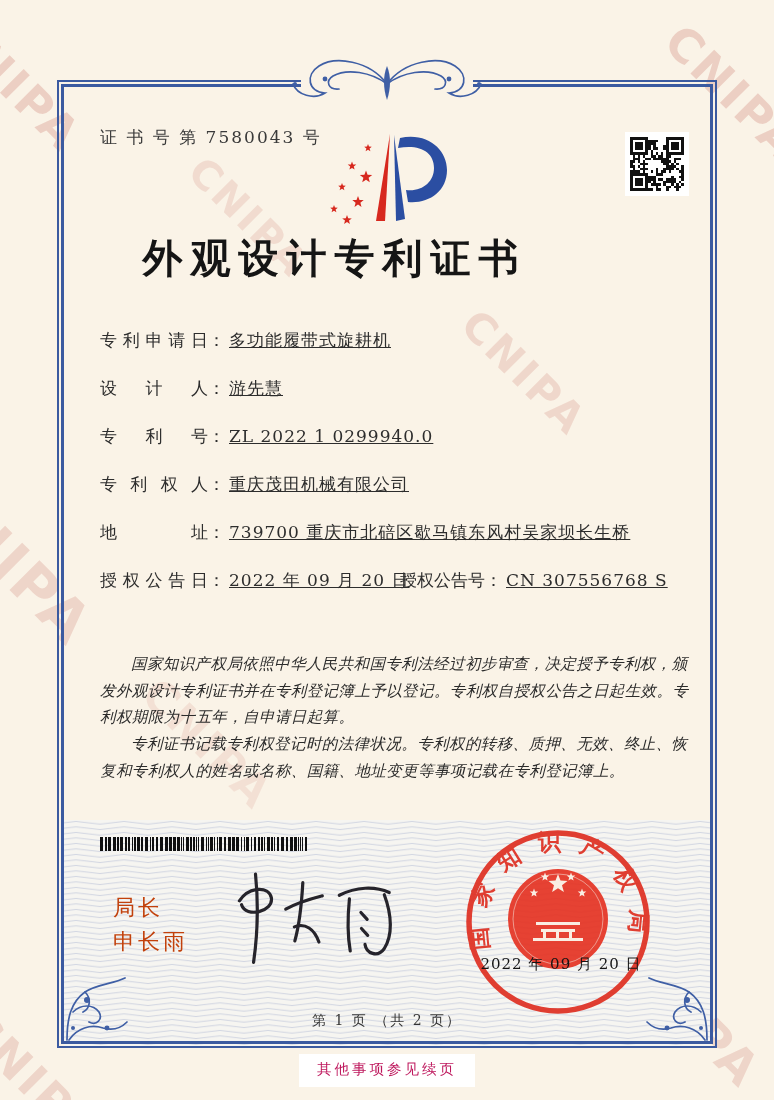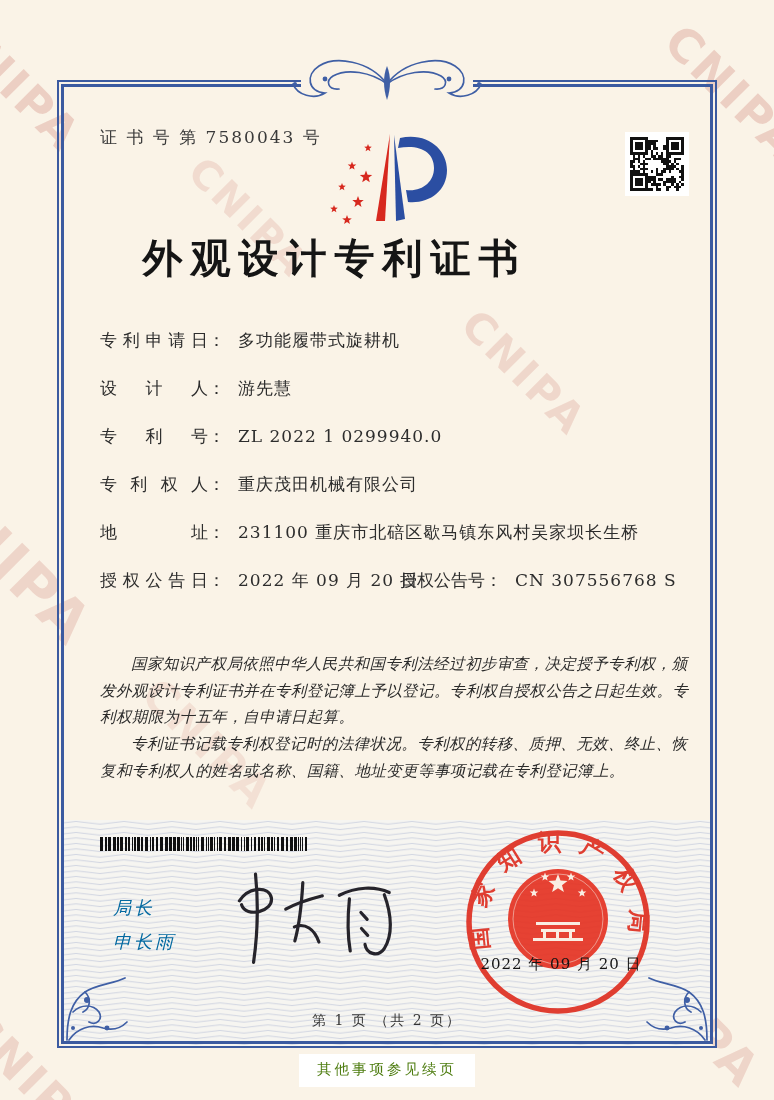--- a/index.html
+++ b/index.html
@@ -31,42 +31,42 @@
   #qr{position:absolute;left:625px;top:132px;background:#fff;}
 
   #title{position:absolute;left:0;top:231px;width:661px;text-align:center;
          font-size:40px;font-weight:bold;color:#151515;letter-spacing:8px;text-indent:8px;}
 
   #fields{position:absolute;left:100px;top:329px;width:600px;font-size:17px;color:#2d2d2d;}
   .frow{position:relative;height:24px;margin-bottom:24px;white-space:nowrap;}
   .flabel{display:inline-block;width:108px;text-align:justify;text-align-last:justify;
           vertical-align:top;}
   .fcolon{display:inline-block;}
-  .fvalue{margin-left:13px;letter-spacing:1px;}
+  .fvalue{margin-left:4px;letter-spacing:1px;text-decoration:underline;}
   .fpair2{position:absolute;left:300px;top:0;}
 
   #paras{position:absolute;left:100px;top:651px;width:592px;font-size:15.5px;
          line-height:1.72;color:#2b2b2b;font-style:italic;letter-spacing:.4px;}
   #paras p{margin:0;text-indent:2em;}
 
   #barcode{position:absolute;left:100px;top:837px;height:14px;display:flex;align-items:stretch;}
   #barcode span{display:block;height:14px;}
 
-  #officials{position:absolute;left:113px;top:891px;font-size:18px;color:#0369a1;
-             letter-spacing:3px;line-height:34px;font-style:italic;}
+  #officials{position:absolute;left:113px;top:891px;font-size:22px;color:#c2410c;
+             letter-spacing:3px;line-height:34px;}
   #signature{position:absolute;left:224px;top:866px;}
 
   #seal{position:absolute;left:463px;top:827px;}
   #seal-date{position:absolute;left:468px;top:955px;width:186px;text-align:center;
              font-size:15px;color:#141414;letter-spacing:1px;}
 
   #page-number{position:absolute;left:57px;top:1012px;width:660px;text-align:center;
                font-size:14px;color:#333;letter-spacing:2px;}
   #note{position:absolute;left:50%;top:1054px;transform:translateX(-50%);
-        background:#ffffff;padding:6px 18px 8px;font-size:14.5px;color:#4d7c0f;
+        background:#ffffff;padding:6px 18px 8px;font-size:14.5px;color:#be185d;
         letter-spacing:3px;white-space:nowrap;}
 </style>
 </head>
 <body>
 
 <div id="page">
 
   <span class="wm" style="left:-28px;top:4px;font-size:46px;opacity:.5">CNIPA</span>
   <span class="wm" style="left:692px;top:14px;font-size:46px;opacity:.5">CNIPA</span>
   <span class="wm" style="left:212px;top:148px;font-size:40px;opacity:.32">CNIPA</span>
@@ -404,21 +404,21 @@
     <div class="frow">
       <span class="flabel">设计人</span><span class="fcolon">：</span><span class="fvalue">游先慧</span>
     </div>
     <div class="frow">
       <span class="flabel">专利号</span><span class="fcolon">：</span><span class="fvalue">ZL 2022 1 0299940.0</span>
     </div>
     <div class="frow">
       <span class="flabel">专利权人</span><span class="fcolon">：</span><span class="fvalue">重庆茂田机械有限公司</span>
     </div>
     <div class="frow">
-      <span class="flabel">地址</span><span class="fcolon">：</span><span class="fvalue">231100  重庆市北碚区歇马镇东风村吴家坝长生桥</span>
+      <span class="flabel">地址</span><span class="fcolon">：</span><span class="fvalue">739700  重庆市北碚区歇马镇东风村吴家坝长生桥</span>
     </div>
     <div class="frow">
       <span class="flabel">授权公告日</span><span class="fcolon">：</span><span class="fvalue">2022 年 09 月 20 日</span>
       <span class="fpair2">
         <span>授权公告号</span><span>：</span><span class="fvalue">CN 307556768 S</span>
       </span>
     </div>
   </div>
 
   <div id="paras">

